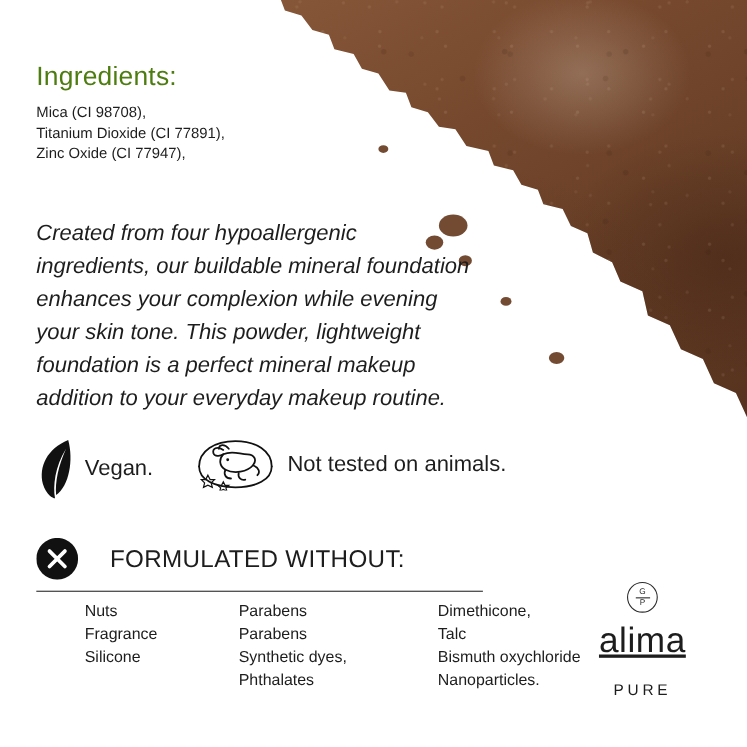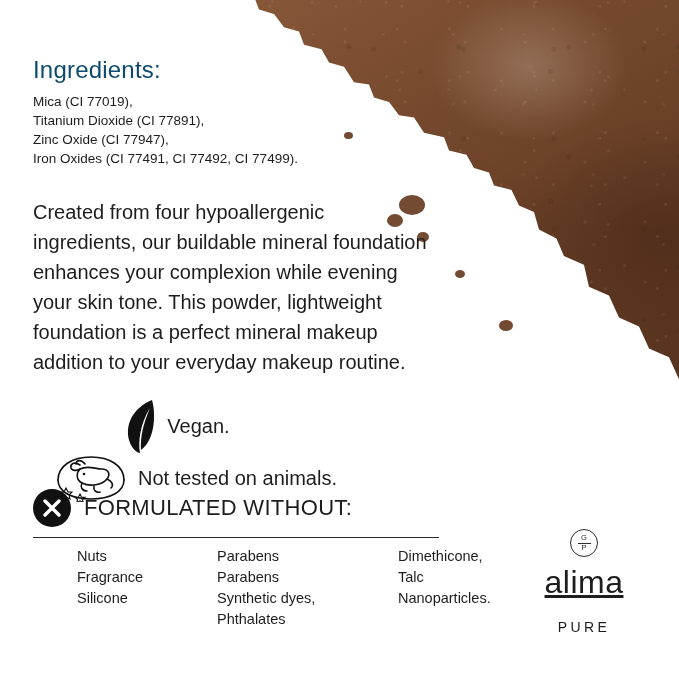--- a/index.html
+++ b/index.html
@@ -82,49 +82,49 @@
     border-radius: 50%;
     opacity: 0.95;
   }
 
   
   .ingredients-head {
     position: absolute;
     left: 33px;
     top: 56px;
     font-size: 24px;
-    color: #0c4a6e;
+    color: #4d7c0f;
     letter-spacing: 0.2px;
   }
   .ingredients-list {
     position: absolute;
     left: 33px;
     top: 92px;
     font-size: 13.5px;
     line-height: 19px;
     color: #1d1d1d;
   }
   .description {
     position: absolute;
     left: 33px;
     top: 197px;
     width: 400px;
     font-size: 20px;
     line-height: 30px;
     color: #1d1d1d;
+    font-style: italic;
   }
 
   
   .badges {
     position: absolute;
-    left: 16px;
+    left: 33px;
     top: 398px;
     display: flex;
-    align-items: center;
-    flex-direction: column;
+    align-items: flex-start;
   }
   .badge {
     display: flex;
     align-items: center;
   }
   .badge-label {
     font-size: 20px;
     color: #1d1d1d;
   }
   .leaf-icon {
@@ -141,20 +141,21 @@
     margin-left: 38px;
   }
 
   
   .fw-header {
     position: absolute;
     left: 33px;
     top: 489px;
     display: flex;
     align-items: center;
+    gap: 16px;
   }
   .x-icon {
     width: 38px;
     height: 38px;
     margin-right: 13px;
   }
   .fw-title {
     font-size: 22px;
     letter-spacing: 0.3px;
     color: #1d1d1d;
@@ -242,24 +243,23 @@
     <div class="powder-edge-blob" style="left:150px; top:195px; width:26px; height:20px;"></div>
     <div class="powder-edge-blob" style="left:138px; top:214px; width:16px; height:13px;"></div>
     <div class="powder-edge-blob" style="left:168px; top:232px; width:12px; height:10px;"></div>
     <div class="powder-edge-blob" style="left:206px; top:270px; width:10px; height:8px;"></div>
     <div class="powder-edge-blob" style="left:95px; top:132px; width:9px; height:7px;"></div>
     <div class="powder-edge-blob" style="left:250px; top:320px; width:14px; height:11px;"></div>
   </div>
 
   <div class="ingredients-head">Ingredients:</div>
   <div class="ingredients-list">
-    <div>Mica (CI 77019),</div>
+    <div>Mica (CI 98708),</div>
     <div>Titanium Dioxide (CI 77891),</div>
     <div>Zinc Oxide (CI 77947),</div>
-    <div>Iron Oxides (CI 77491, CI 77492, CI 77499).</div>
   </div>
 
   <div class="description">Created from four hypoallergenic ingredients, our buildable mineral foundation enhances your complexion while evening your skin tone. This powder, lightweight foundation is a perfect mineral makeup addition to your everyday makeup routine.</div>
 
   <div class="badges">
     <div class="badge vegan">
       <span class="leaf-icon">
         <svg viewBox="0 0 34 56" width="34" height="56" aria-hidden="true">
           <path d="M29 2 C10 10 2 26 6 42 C9 52 15 55 17 55 C15 44 17 26 27 10 C20 26 17 40 18 52 C30 44 34 20 29 2 Z" fill="#111111"></path>
         </svg>
@@ -307,20 +307,21 @@
     </div>
     <div class="fw-col c2">
       <div>Parabens</div>
       <div>Parabens</div>
       <div>Synthetic dyes,</div>
       <div>Phthalates</div>
     </div>
     <div class="fw-col c3">
       <div>Dimethicone,</div>
       <div>Talc</div>
+      <div>Bismuth oxychloride</div>
       <div>Nanoparticles.</div>
     </div>
   </div>
 
   <div class="brand">
     <div class="brand-mark">
       <span class="gp">
         <span>G</span>
         <span class="bar"></span>
         <span>P</span>

